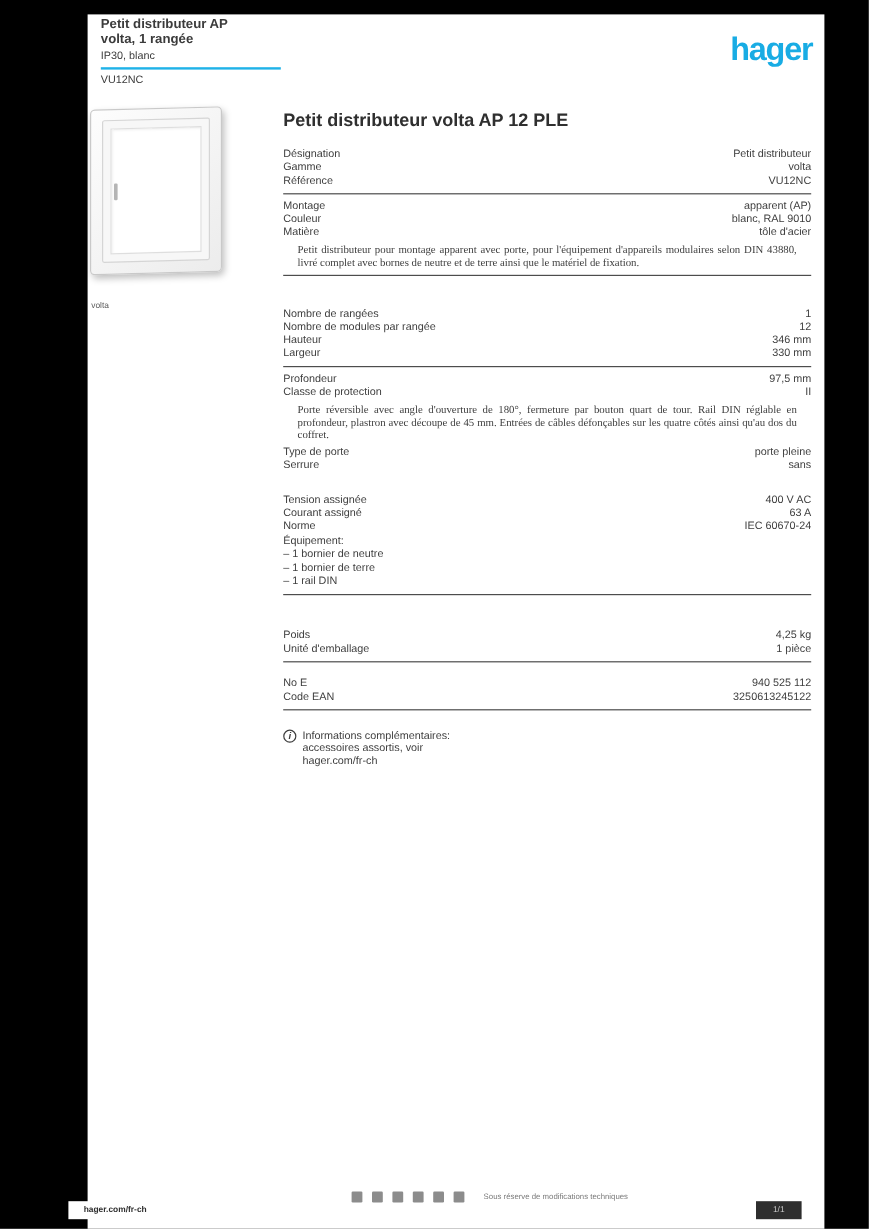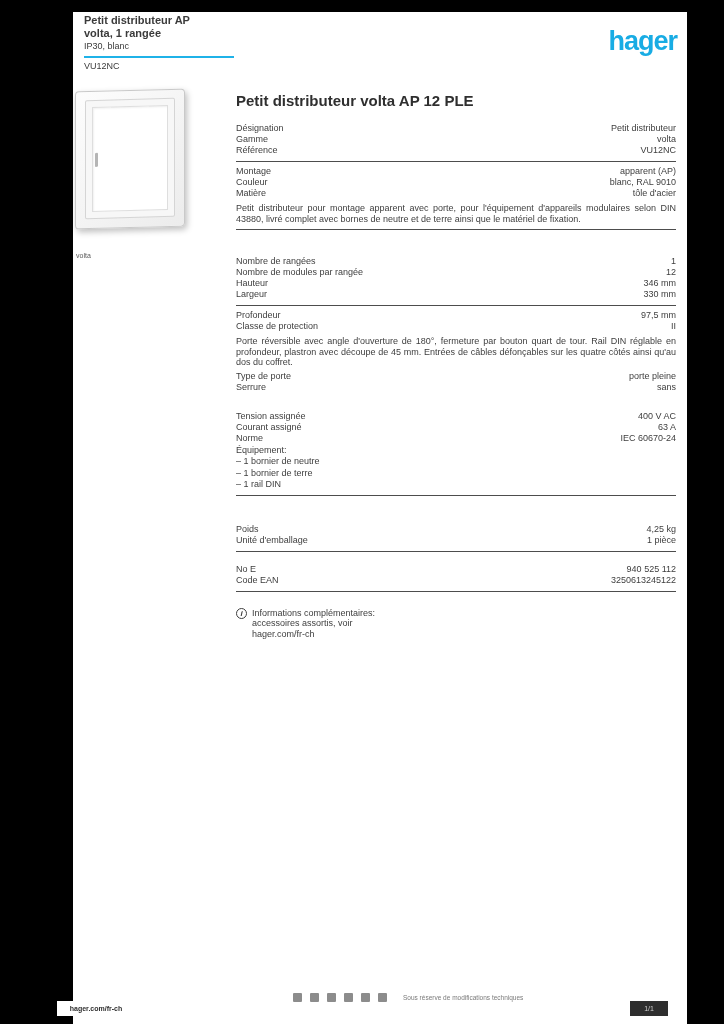--- a/index.html
+++ b/index.html
@@ -57,21 +57,21 @@
 
   
   .main { position:absolute; left:163px; top:80px; width:440px; color:#3e3e3e; }
   .main-heading { font-size:15px; font-weight:bold; color:#2f2f2f; line-height:17px; }
   .main-subheading { font-size:10.5px; font-weight:bold; margin-top:12px; }
   .spec-table { margin-top:14px; font-size:9px; }
 
   .spec-row { display:flex; justify-content:space-between; line-height:11px; }
   .spec-label { white-space:nowrap; }
   .spec-value { white-space:nowrap; }
-  .spec-paragraph { line-height:10.5px; margin:4px 0 3px; text-align:justify; }
+  .spec-paragraph { line-height:10.5px; margin:4px 12px 3px; text-align:justify;font-family:Liberation Serif, serif; }
   .spec-line { line-height:10.5px; margin-top:1px; }
   .spec-divider { border-top:1px solid #4d4d4d; margin:5px 0 4px; }
 
   
   .note { display:flex; margin-top:14px; font-size:9px; }
   .info-icon {
     flex:0 0 auto; width:11px; height:11px; border:1px solid #3e3e3e; border-radius:50%;
     font-size:8px; font-weight:bold; line-height:10px; text-align:center;
     color:#3e3e3e; margin-right:5px; font-style:italic;
   }

